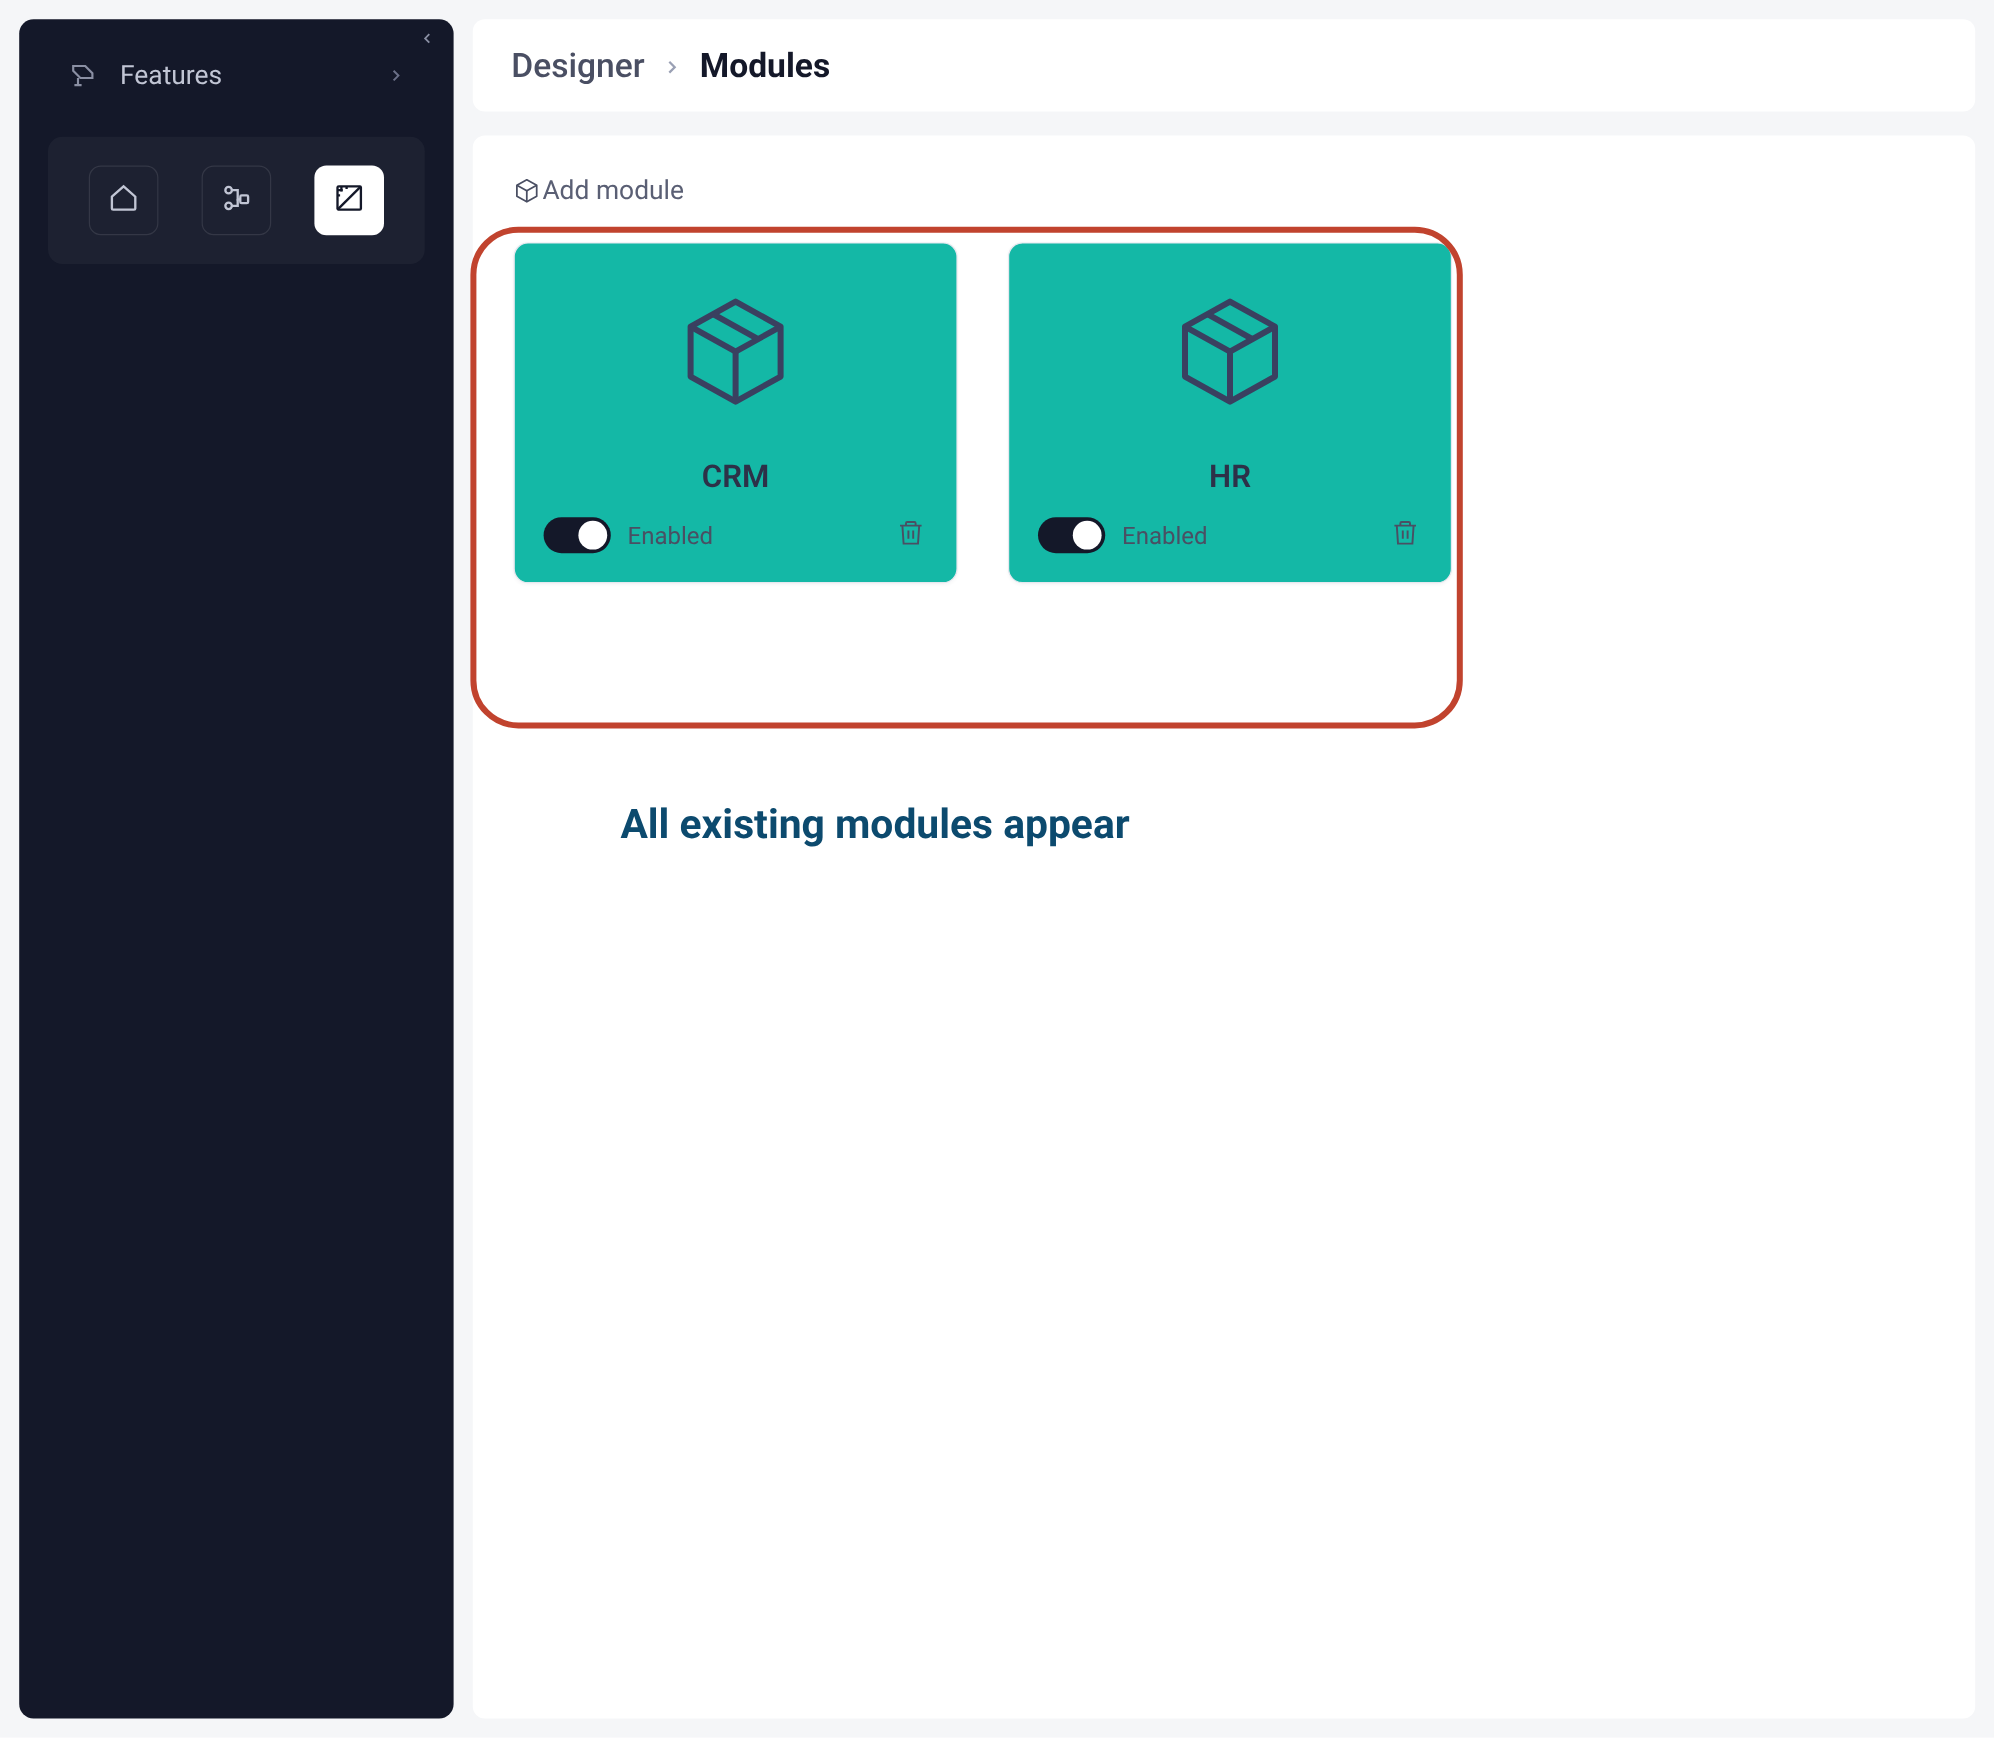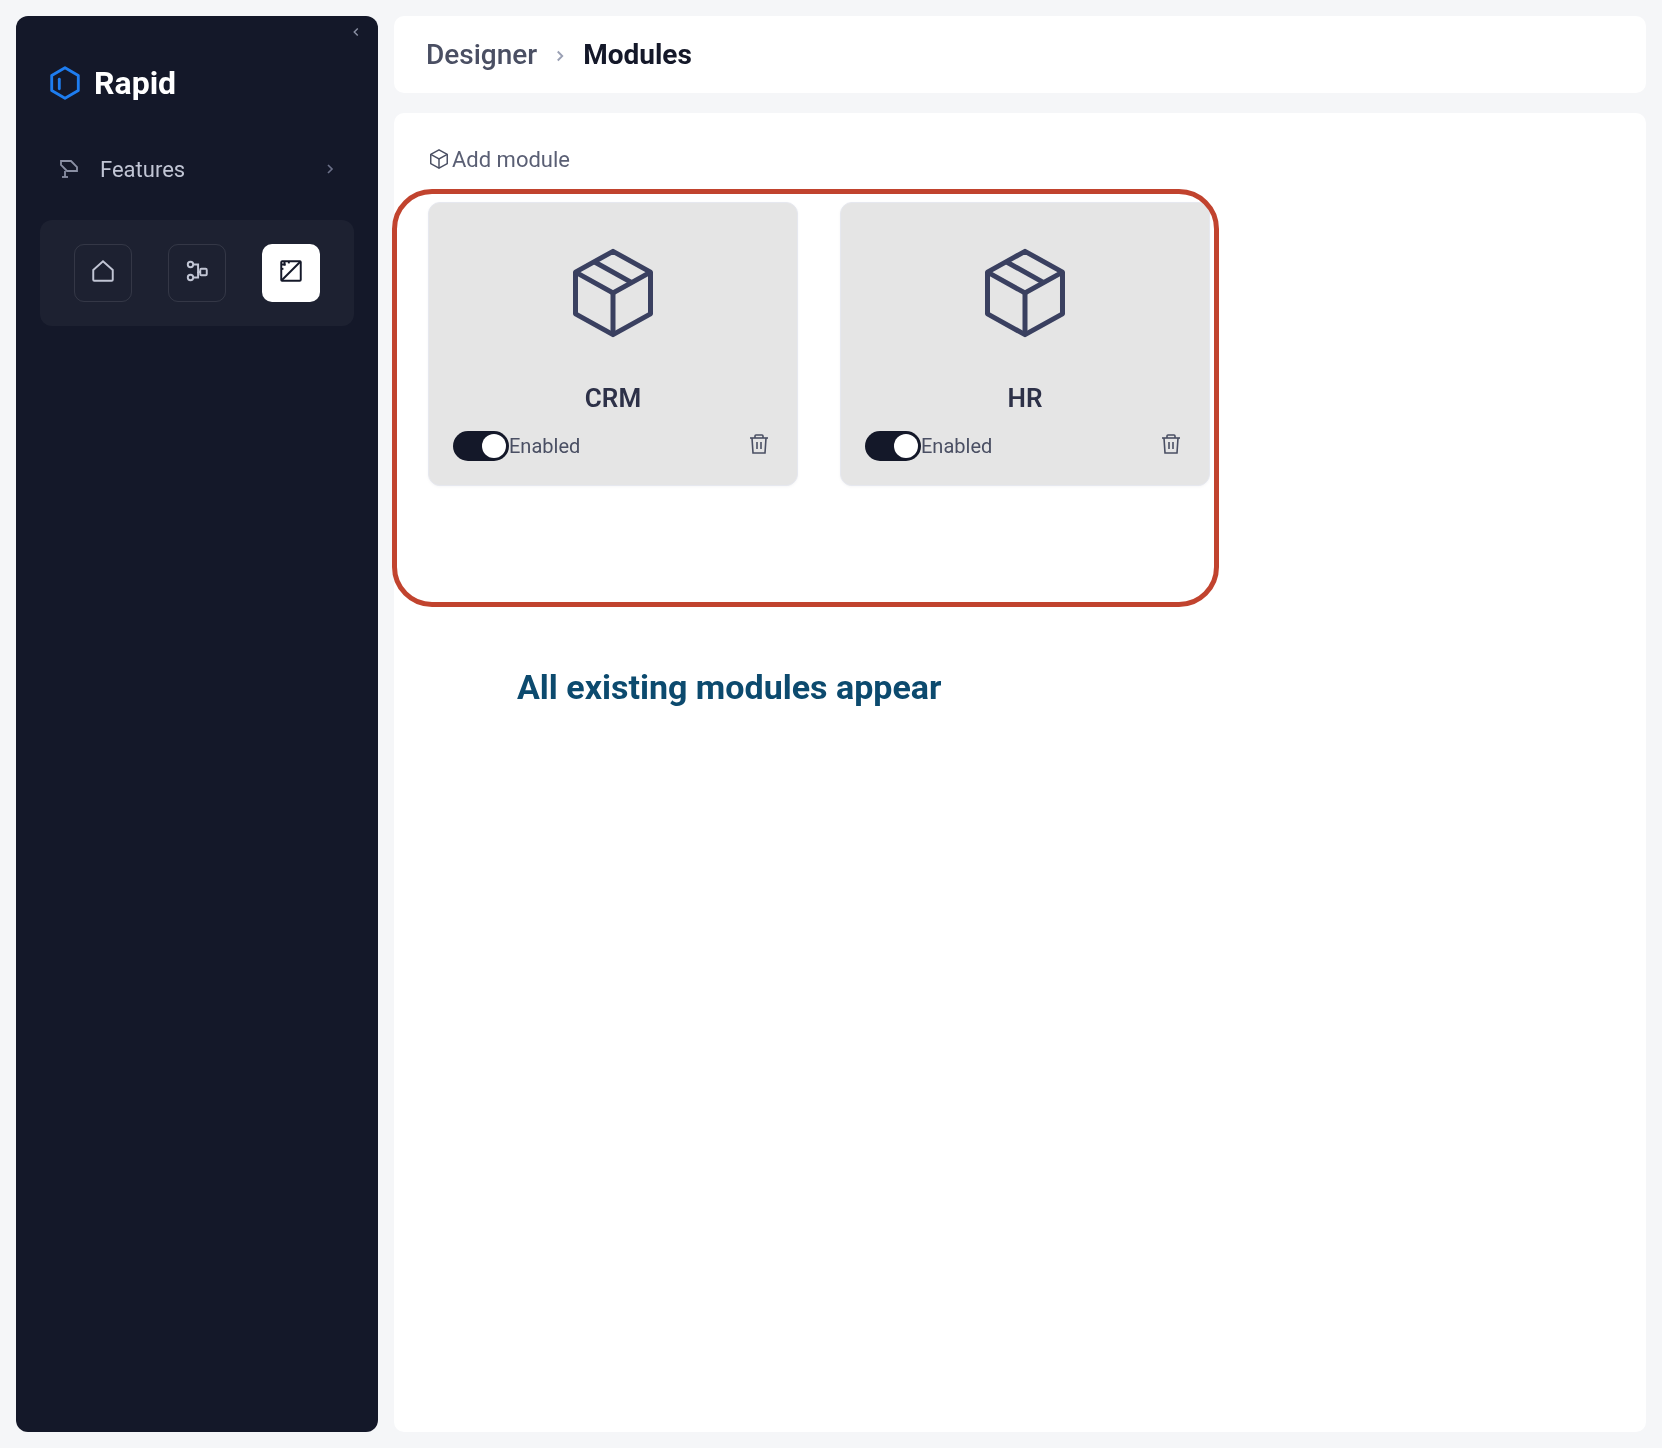--- a/index.html
+++ b/index.html
@@ -165,21 +165,21 @@
     .add-module-icon {
       width: 24px;
       height: 24px;
     }
     .modules-grid {
       display: flex;
       gap: 42px;
     }
     .module-card {
       width: 370px;
-      background: #e5e5e5;
+      background: #14b8a6;
       border: 1px solid #e6e8ef;
       border-radius: 12px;
       padding: 40px 24px 24px 24px;
       display: flex;
       flex-direction: column;
       align-items: center;
       box-shadow: 0 1px 3px rgba(20,24,41,0.04);
     }
     .module-icon {
       width: 100px;
@@ -189,20 +189,21 @@
     .module-title {
       font-size: 26px;
       font-weight: 600;
       color: #2d3148;
       margin-bottom: 18px;
     }
     .module-footer {
       width: 100%;
       display: flex;
       align-items: center;
+      gap: 14px;
     }
     .toggle {
       width: 56px;
       height: 30px;
       background: #141829;
       border-radius: 15px;
       position: relative;
       cursor: pointer;
       flex-shrink: 0;
     }
@@ -247,29 +248,20 @@
 </head>
 <body>
 
 <div class="app-container">
 
   <aside class="sidebar">
     <div class="sidebar-collapse-btn">
       <svg width="14" height="14" viewBox="0 0 24 24" fill="none" stroke="currentColor" stroke-width="2.5">
           <polyline points="15 18 9 12 15 6"></polyline>
         </svg>
-    </div>
-    <div class="logo-container">
-      <span class="logo-icon">
-        <svg viewBox="0 0 40 40" width="38" height="38" fill="none" stroke="#1e7df0" stroke-width="3">
-          <polygon points="20,4 34,12 34,28 20,36 6,28 6,12" stroke-linejoin="round"></polygon>
-          <path d="M 14 16 L 14 26" stroke-linecap="round"></path>
-        </svg>
-      </span>
-      <span class="logo-text">Rapid</span>
     </div>
 
     <ul class="nav-list">
       <li class="nav-item">
         <span class="nav-item-icon">
           <svg width="24" height="24" viewBox="0 0 24 24" fill="none" stroke="#8a8fa3" stroke-width="1.8">
             <path d="M14 4 L20 10 L20 14 L10 14 L4 8 L4 4 Z"></path>
             <line x1="8" y1="14" x2="8" y2="20"></line>
             <line x1="5" y1="20" x2="11" y2="20"></line>
           </svg>

